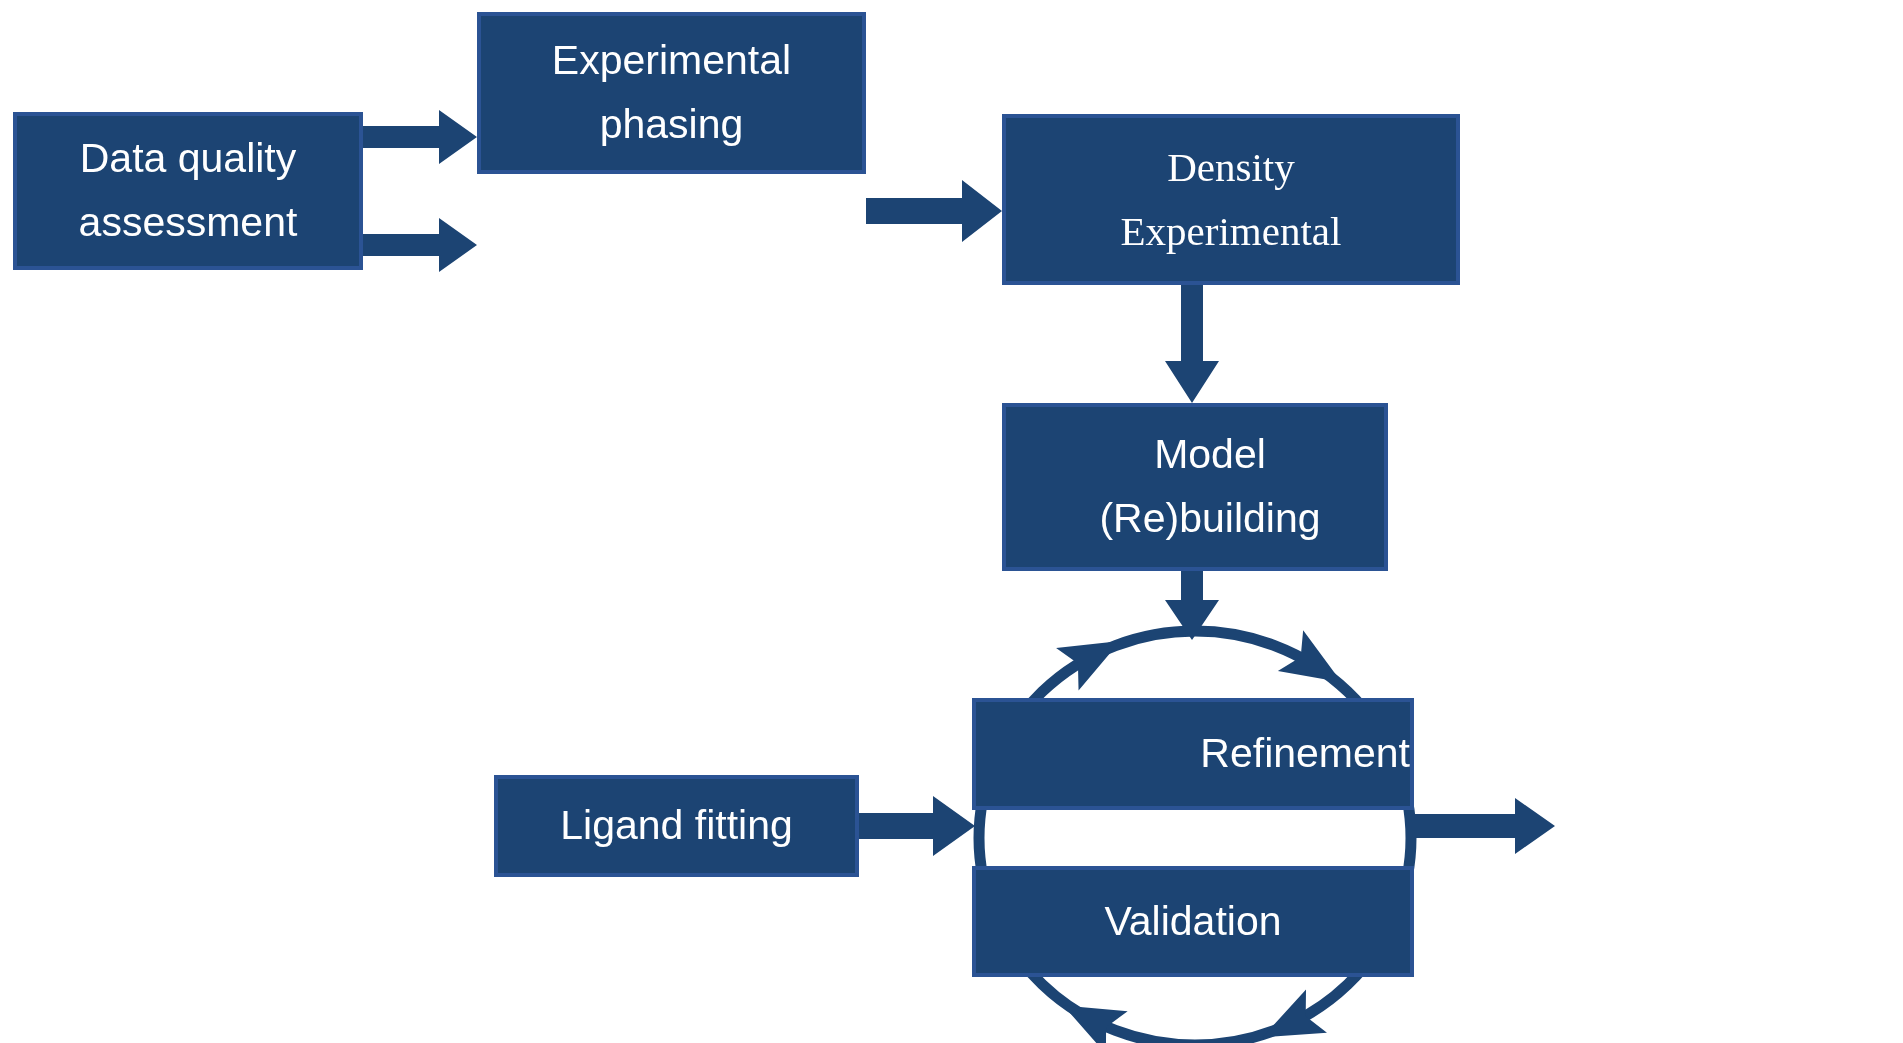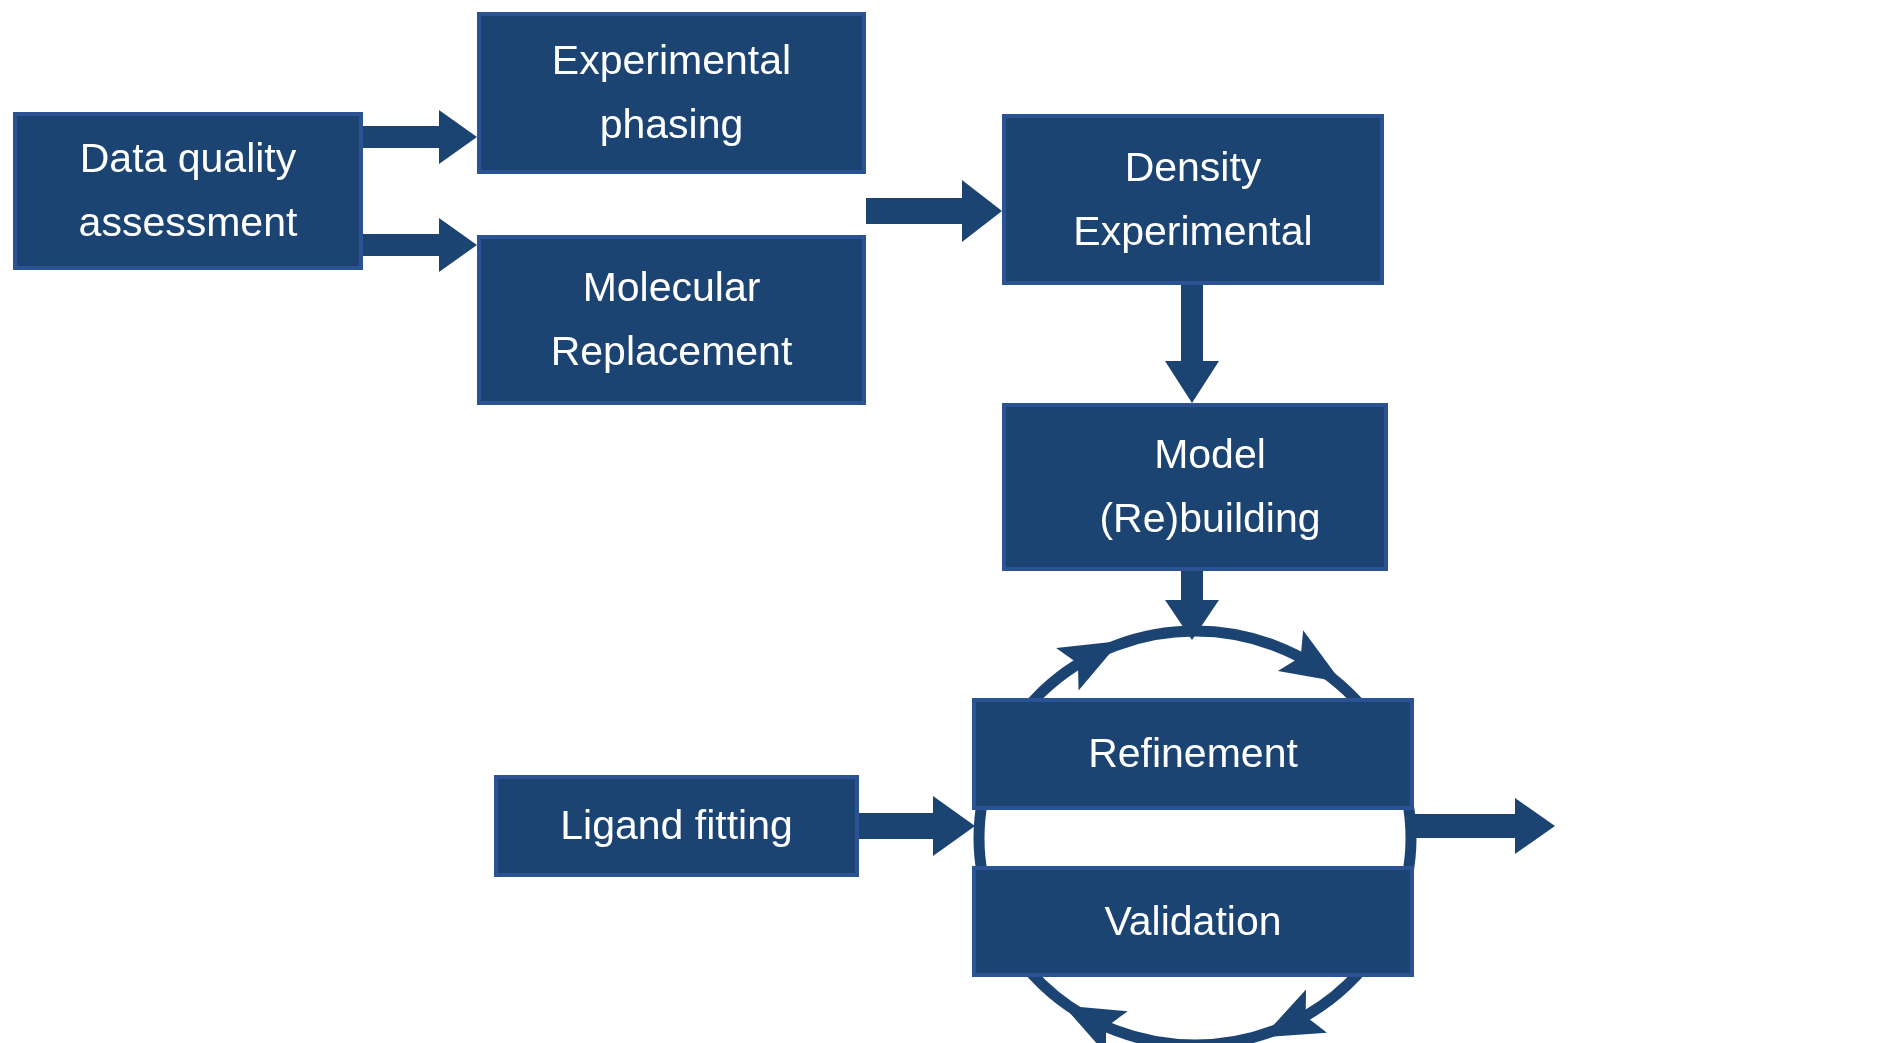--- a/index.html
+++ b/index.html
@@ -63,36 +63,32 @@
   <div class="node" style="left:13px;top:112px;width:350px;height:158px;">
     <span>Data quality</span>
     <span>assessment</span>
   </div>
 
   <div class="node" style="left:477px;top:12px;width:389px;height:162px;">
     <span>Experimental</span>
     <span>phasing</span>
   </div>
 
-  <div class="node" style="left:477px;top:235px;width:389px;height:170px;">
-    <span>Molecular</span>
-    <span>Replacement</span>
-  </div>
 
-  <div class="node" style="left:1002px;top:114px;width:382px;height:171px;">
+  <div class="node" style="left:1002px;top:114px;width:458px;height:171px;font-family:Liberation Serif, serif;">
     <span>Density</span>
     <span>Experimental</span>
   </div>
 
   <div class="node" style="left:1002px;top:403px;width:386px;height:168px;padding-left:30px;">
     <span>Model</span>
     <span>(Re)building</span>
   </div>
 
-  <div class="node" style="left:972px;top:698px;width:442px;height:112px;">
+  <div class="node" style="left:972px;top:698px;width:442px;height:112px;align-items:flex-end;">
     <span>Refinement</span>
   </div>
 
   <div class="node" style="left:972px;top:866px;width:442px;height:111px;">
     <span>Validation</span>
   </div>
 
   <div class="node" style="left:494px;top:775px;width:365px;height:102px;">
     <span>Ligand fitting</span>
   </div>

